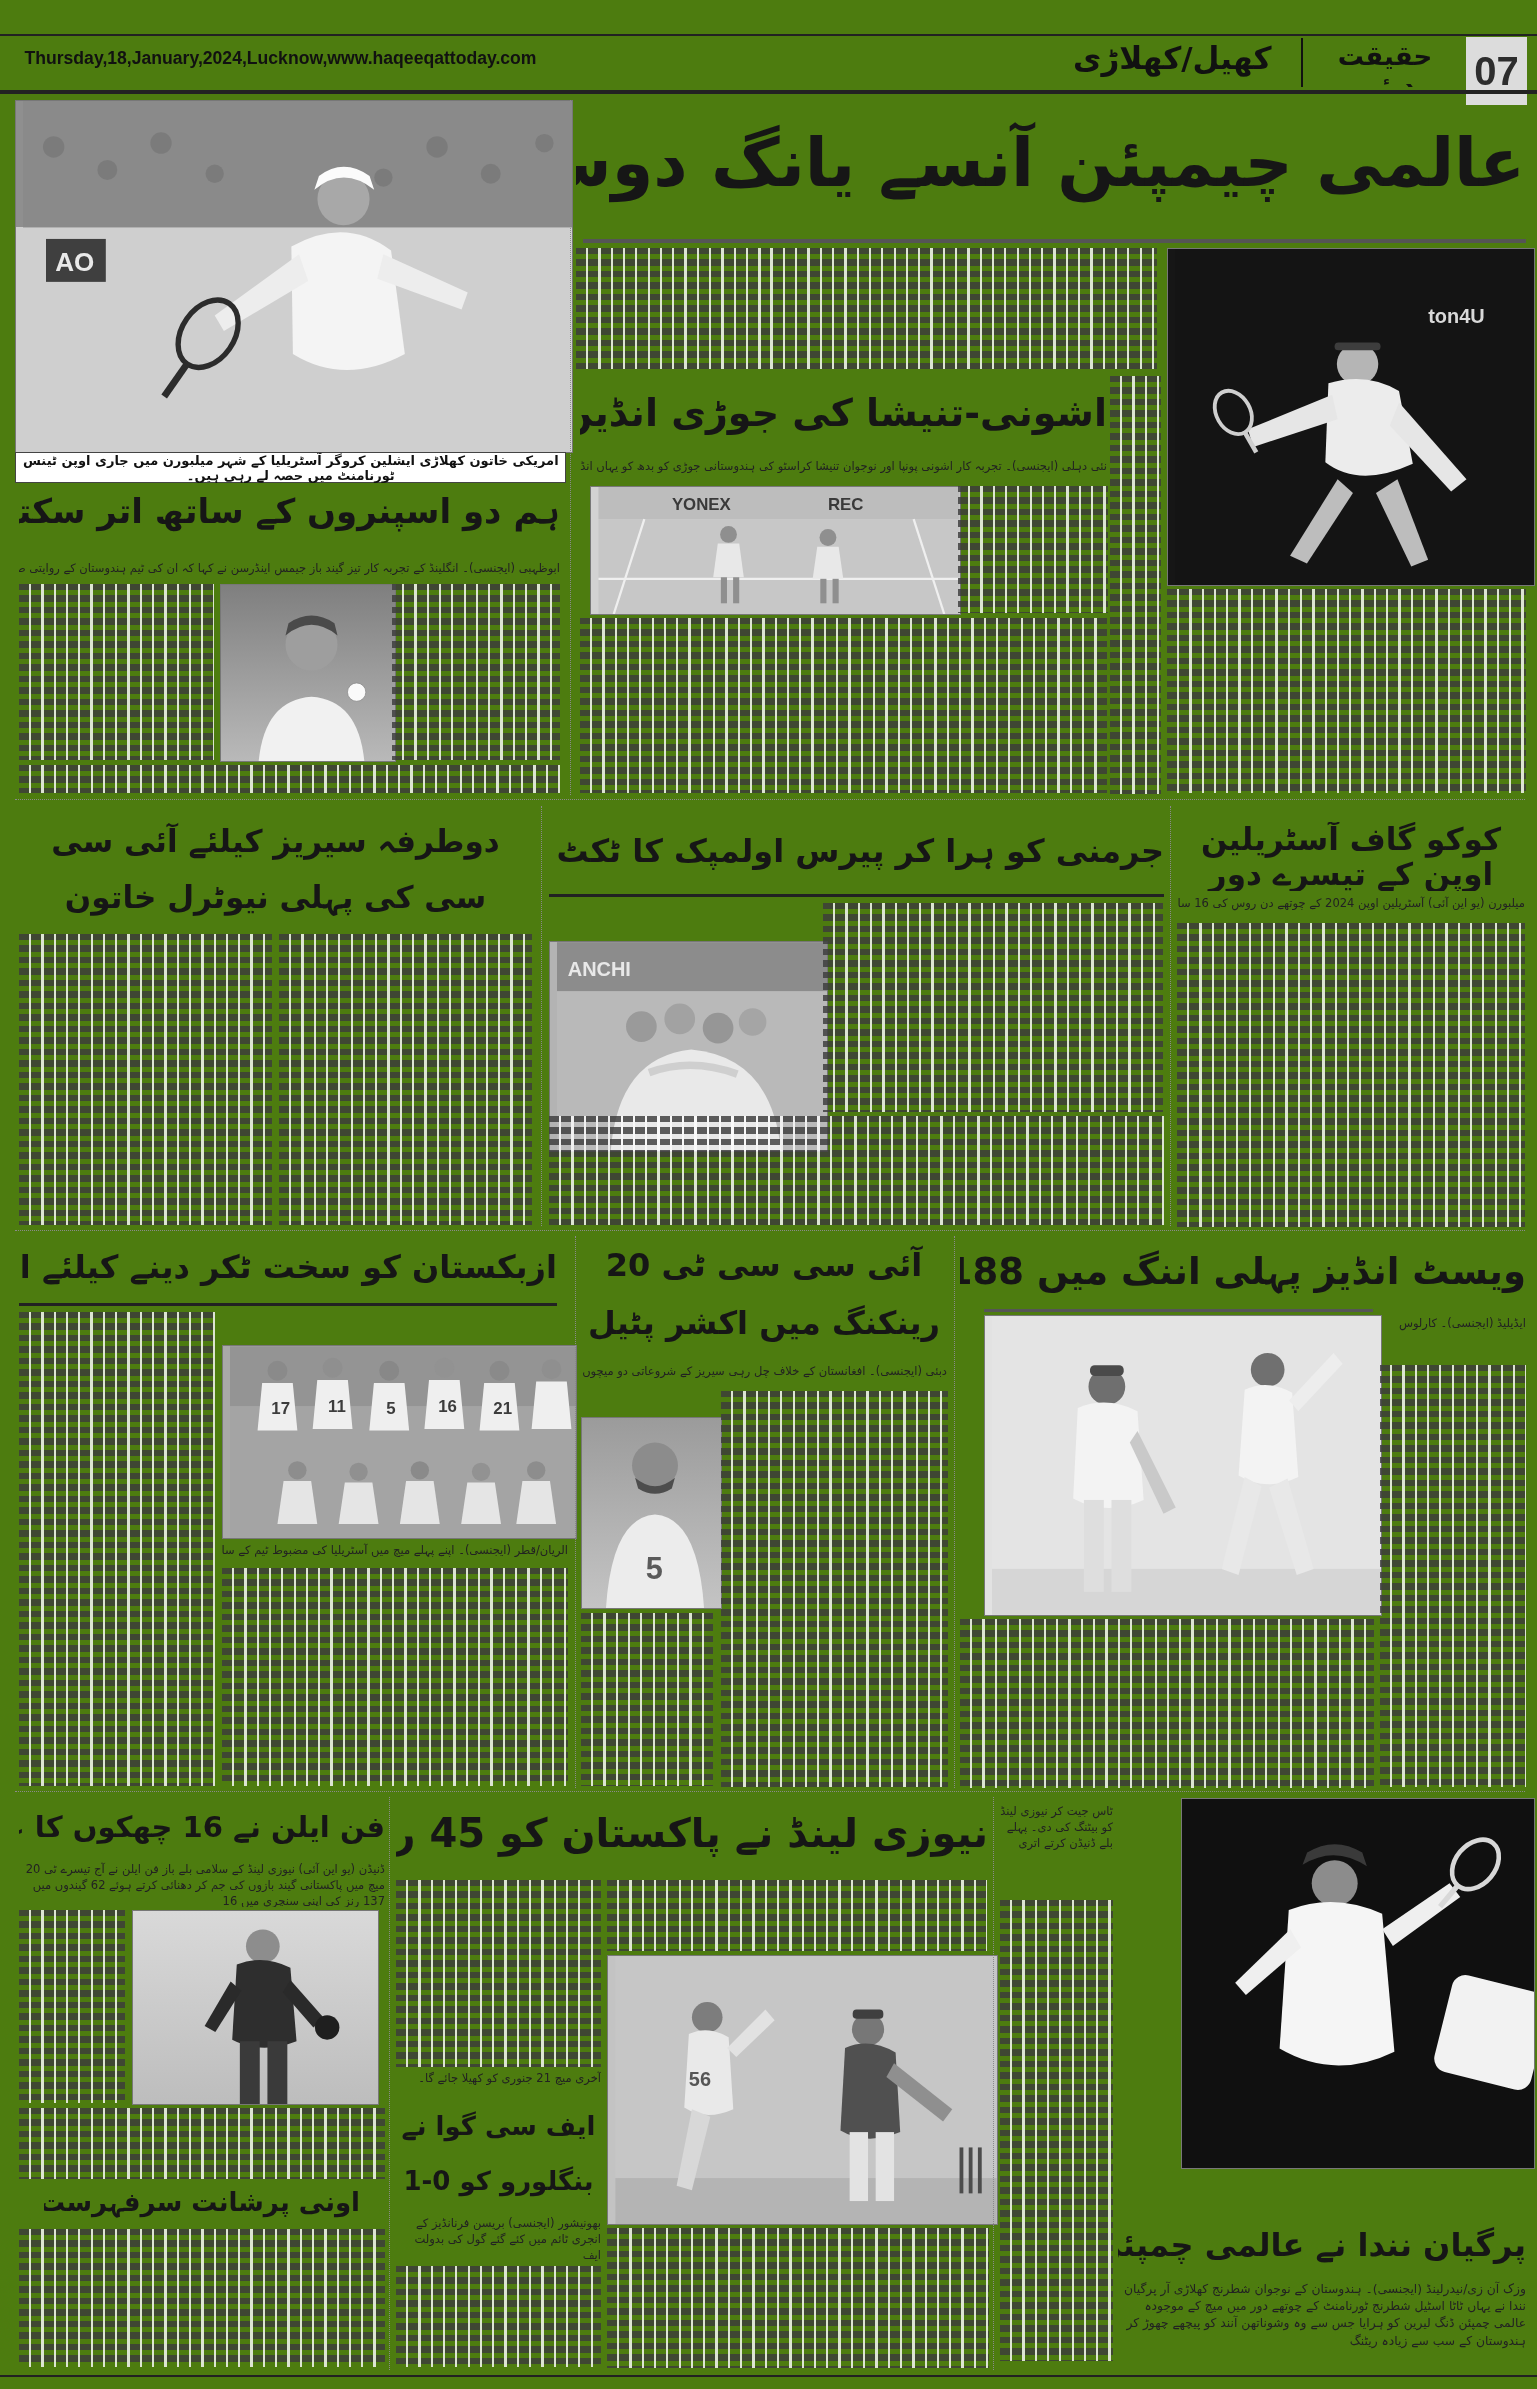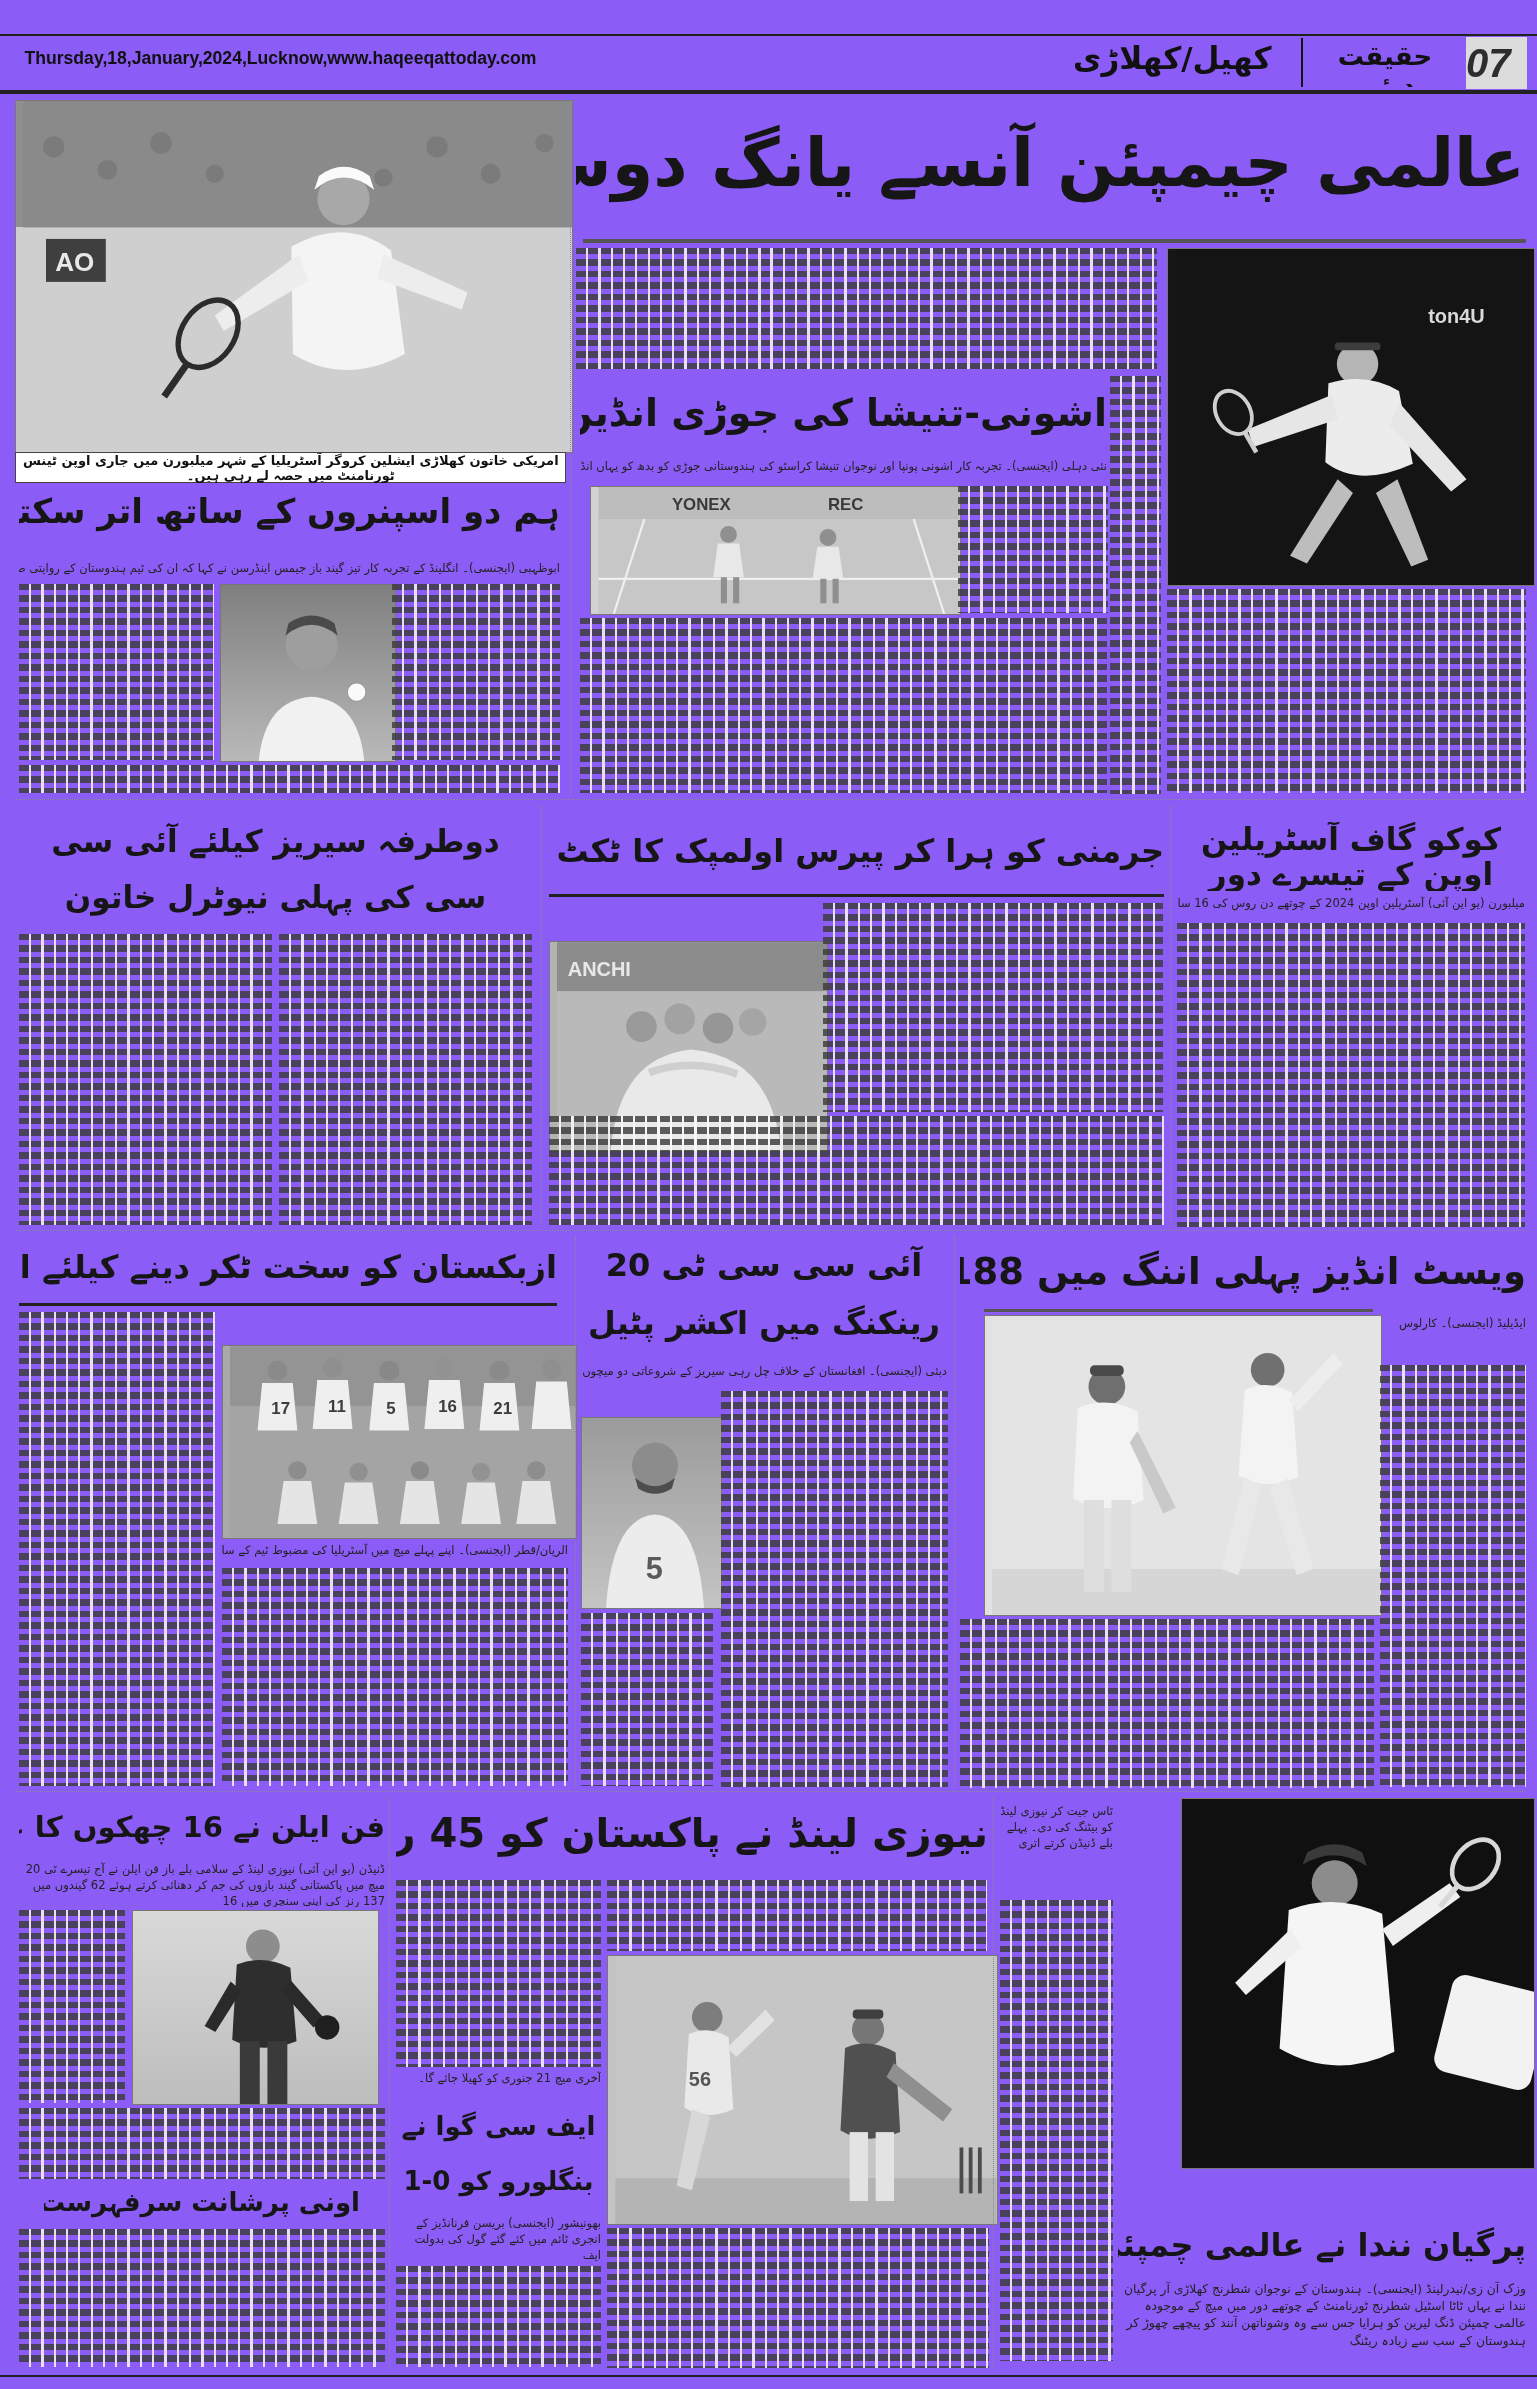--- a/index.html
+++ b/index.html
@@ -1,16 +1,16 @@
 <!DOCTYPE html>
 <html style="font-size:12.3px"><head>
 <meta charset="utf-8">
 <style>
   html,body{margin:0;padding:0;background:#e9e9e9;}
-  #paper{position:relative;width:1538px;height:2389px;background:#8b5cf6;margin:0 auto;
+  #paper{position:relative;width:1538px;height:2389px;background:#4d7c0f;margin:0 auto;
          font-family:"Liberation Sans","DejaVu Sans",sans-serif;color:#111;overflow:hidden;}
   .abs{position:absolute;}
   .ur{direction:rtl;unicode-bidi:plaintext;font-family:"DejaVu Sans","Liberation Sans",sans-serif;}
   .hl{font-weight:bold;text-align:center;line-height:1.12;overflow:hidden;color:#161616;}
   .hl1{white-space:nowrap;}
   .lede{font-size:11.5px;line-height:1.4;text-align:right;overflow:hidden;color:#222;}
   .cap{font-weight:bold;text-align:center;overflow:hidden;color:#111;}
   .capbox{border:0.8px solid #444;background:#fff;display:flex;align-items:center;justify-content:center;}
   
   .ft{opacity:.82;
@@ -28,21 +28,21 @@
 </head>
 <body>
 
 <div id="paper">
 
   <div class="abs rule" style="left:0;top:44;width:1538px;height:1.5px;top:34px;"></div>
   <div class="abs" style="left:24.5px;top:48px;width:690px;height:28px;font-weight:bold;font-size:17.6px;">Thursday,18,January,2024,Lucknow,www.haqeeqattoday.com</div>
   <div class="abs ur" style="left:1073px;top:40px;width:218px;height:48px;font-weight:bold;font-size:31px;text-align:left;overflow:hidden;">کھیل/کھلاڑی</div>
   <div class="abs" style="left:1301px;top:38px;width:1.5px;height:49px;background:#111;"></div>
   <div class="abs ur" style="left:1309px;top:41px;width:152px;height:46px;font-weight:bold;font-size:26px;text-align:center;overflow:hidden;">حقیقت دبئی</div>
-  <div class="abs" style="left:1466px;top:37px;width:61px;height:52px;background:#dcdcdc;display:flex;align-items:center;justify-content:flex-start;font-style:italic;">
+  <div class="abs" style="left:1466px;top:37px;width:61px;height:68px;background:#dcdcdc;display:flex;align-items:center;justify-content:center;">
     <span style="font-size:40px;font-weight:bold;color:#2d2d2d;font-family:'Liberation Sans',sans-serif;">07</span>
   </div>
   <div class="abs rule" style="left:0;top:90px;width:1538px;height:3.8px;"></div>
 
   <div class="abs ph" style="left:15.3px;top:100px;width:549px;height:351px;background:linear-gradient(180deg,#8f8f8f 0 36%,#cfcfcf 36% 100%);">
     <svg width="549" height="351" viewBox="0 0 716 458" preserveAspectRatio="xMidYMid slice">
       <rect x="0" y="0" width="716" height="165" fill="#8a8a8a"></rect>
       <rect x="0" y="0" width="716" height="165" fill="url(#)" opacity="0"></rect>
       <g opacity="0.5" fill="#6e6e6e">
         <circle cx="40" cy="60" r="14"></circle>

